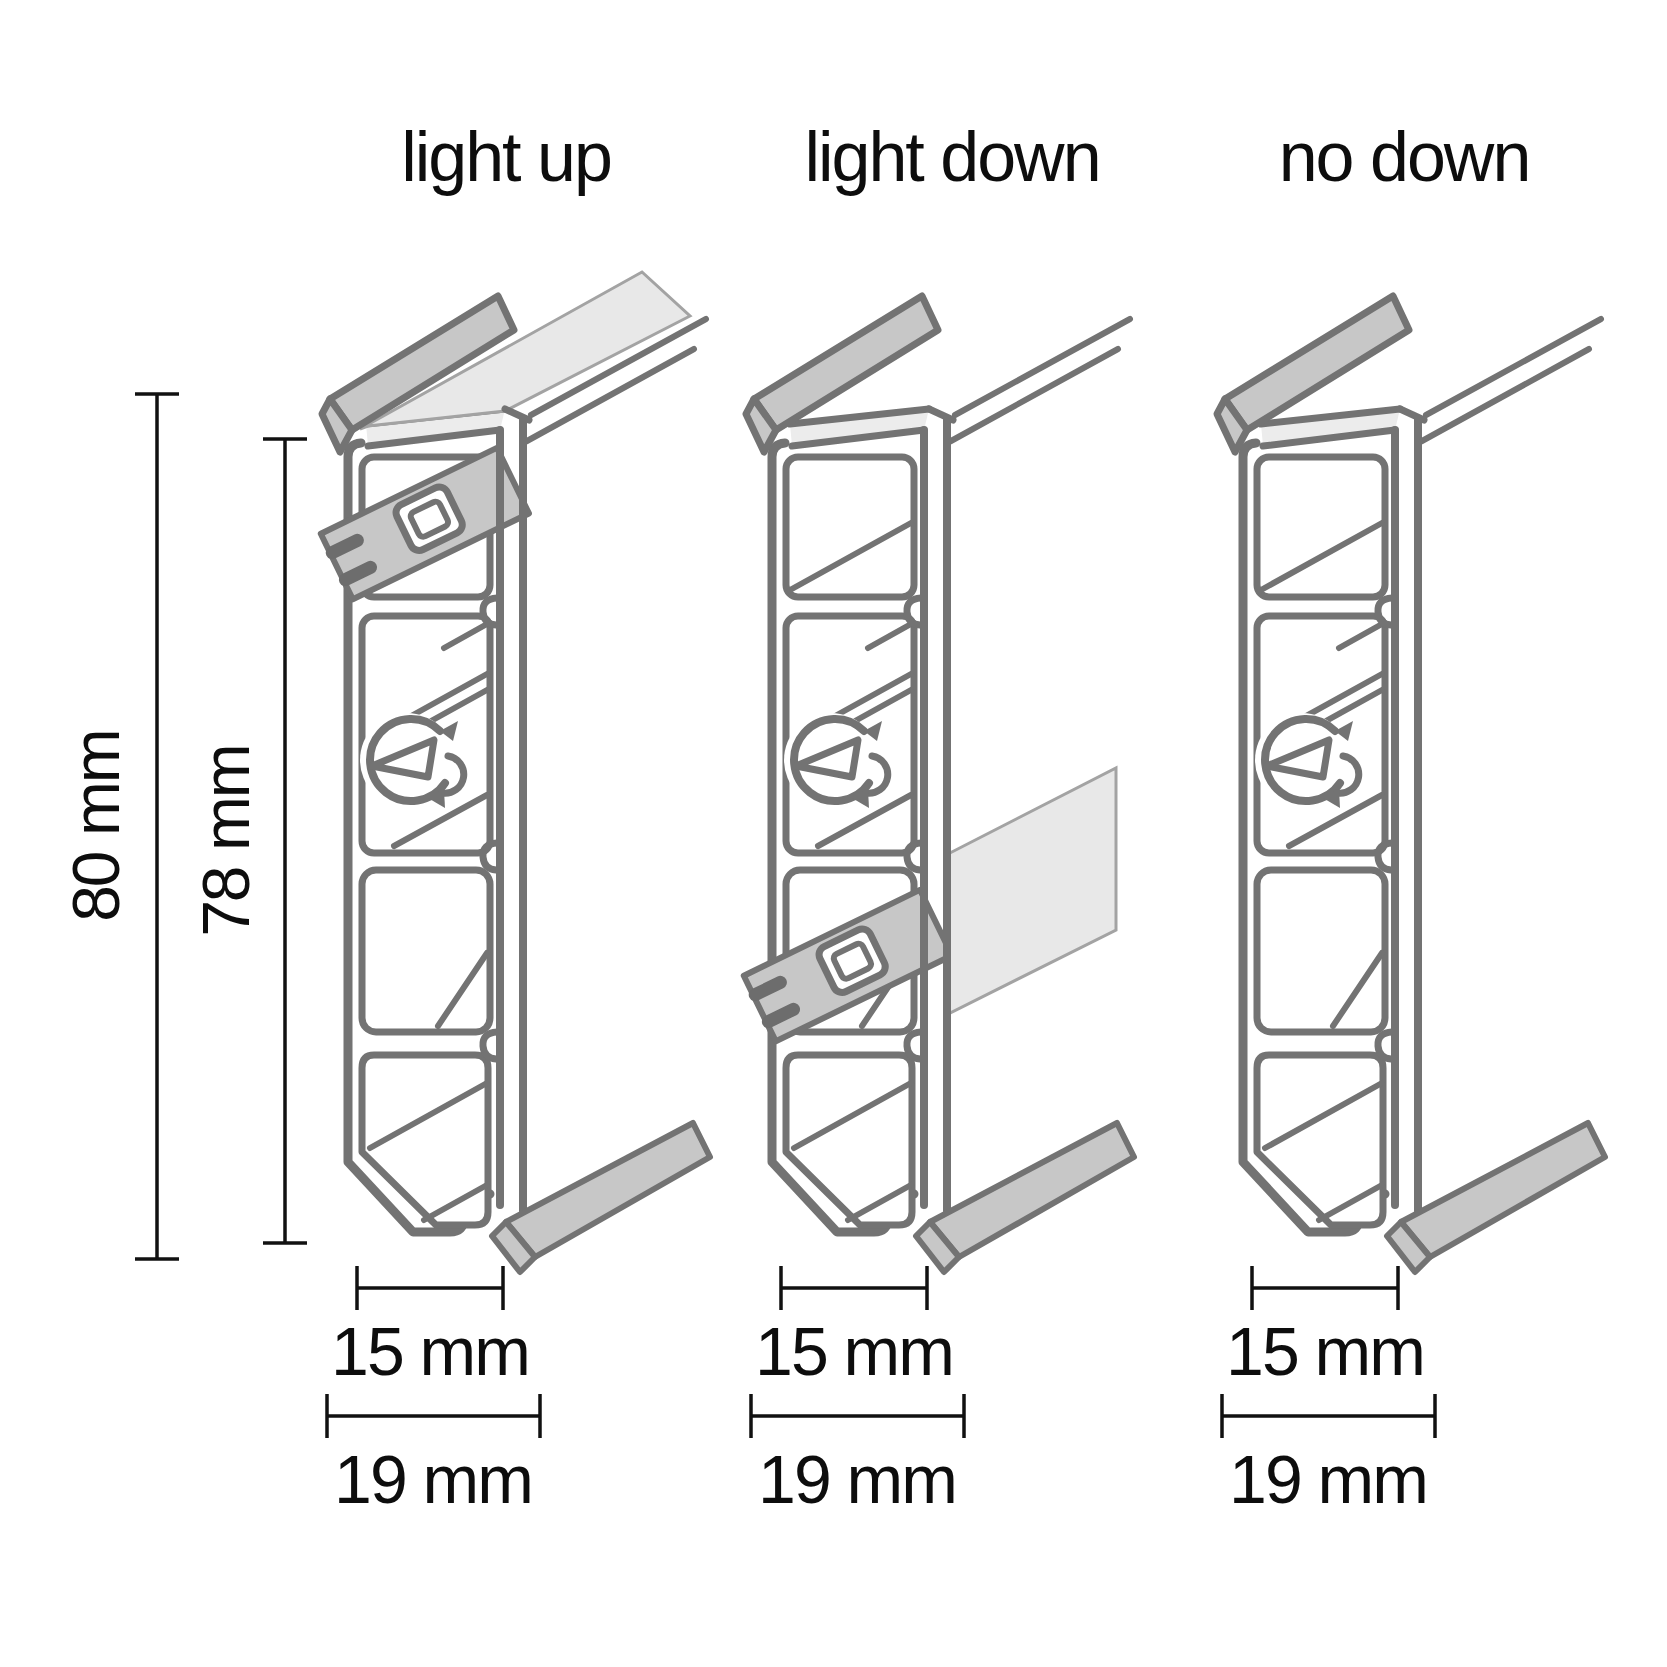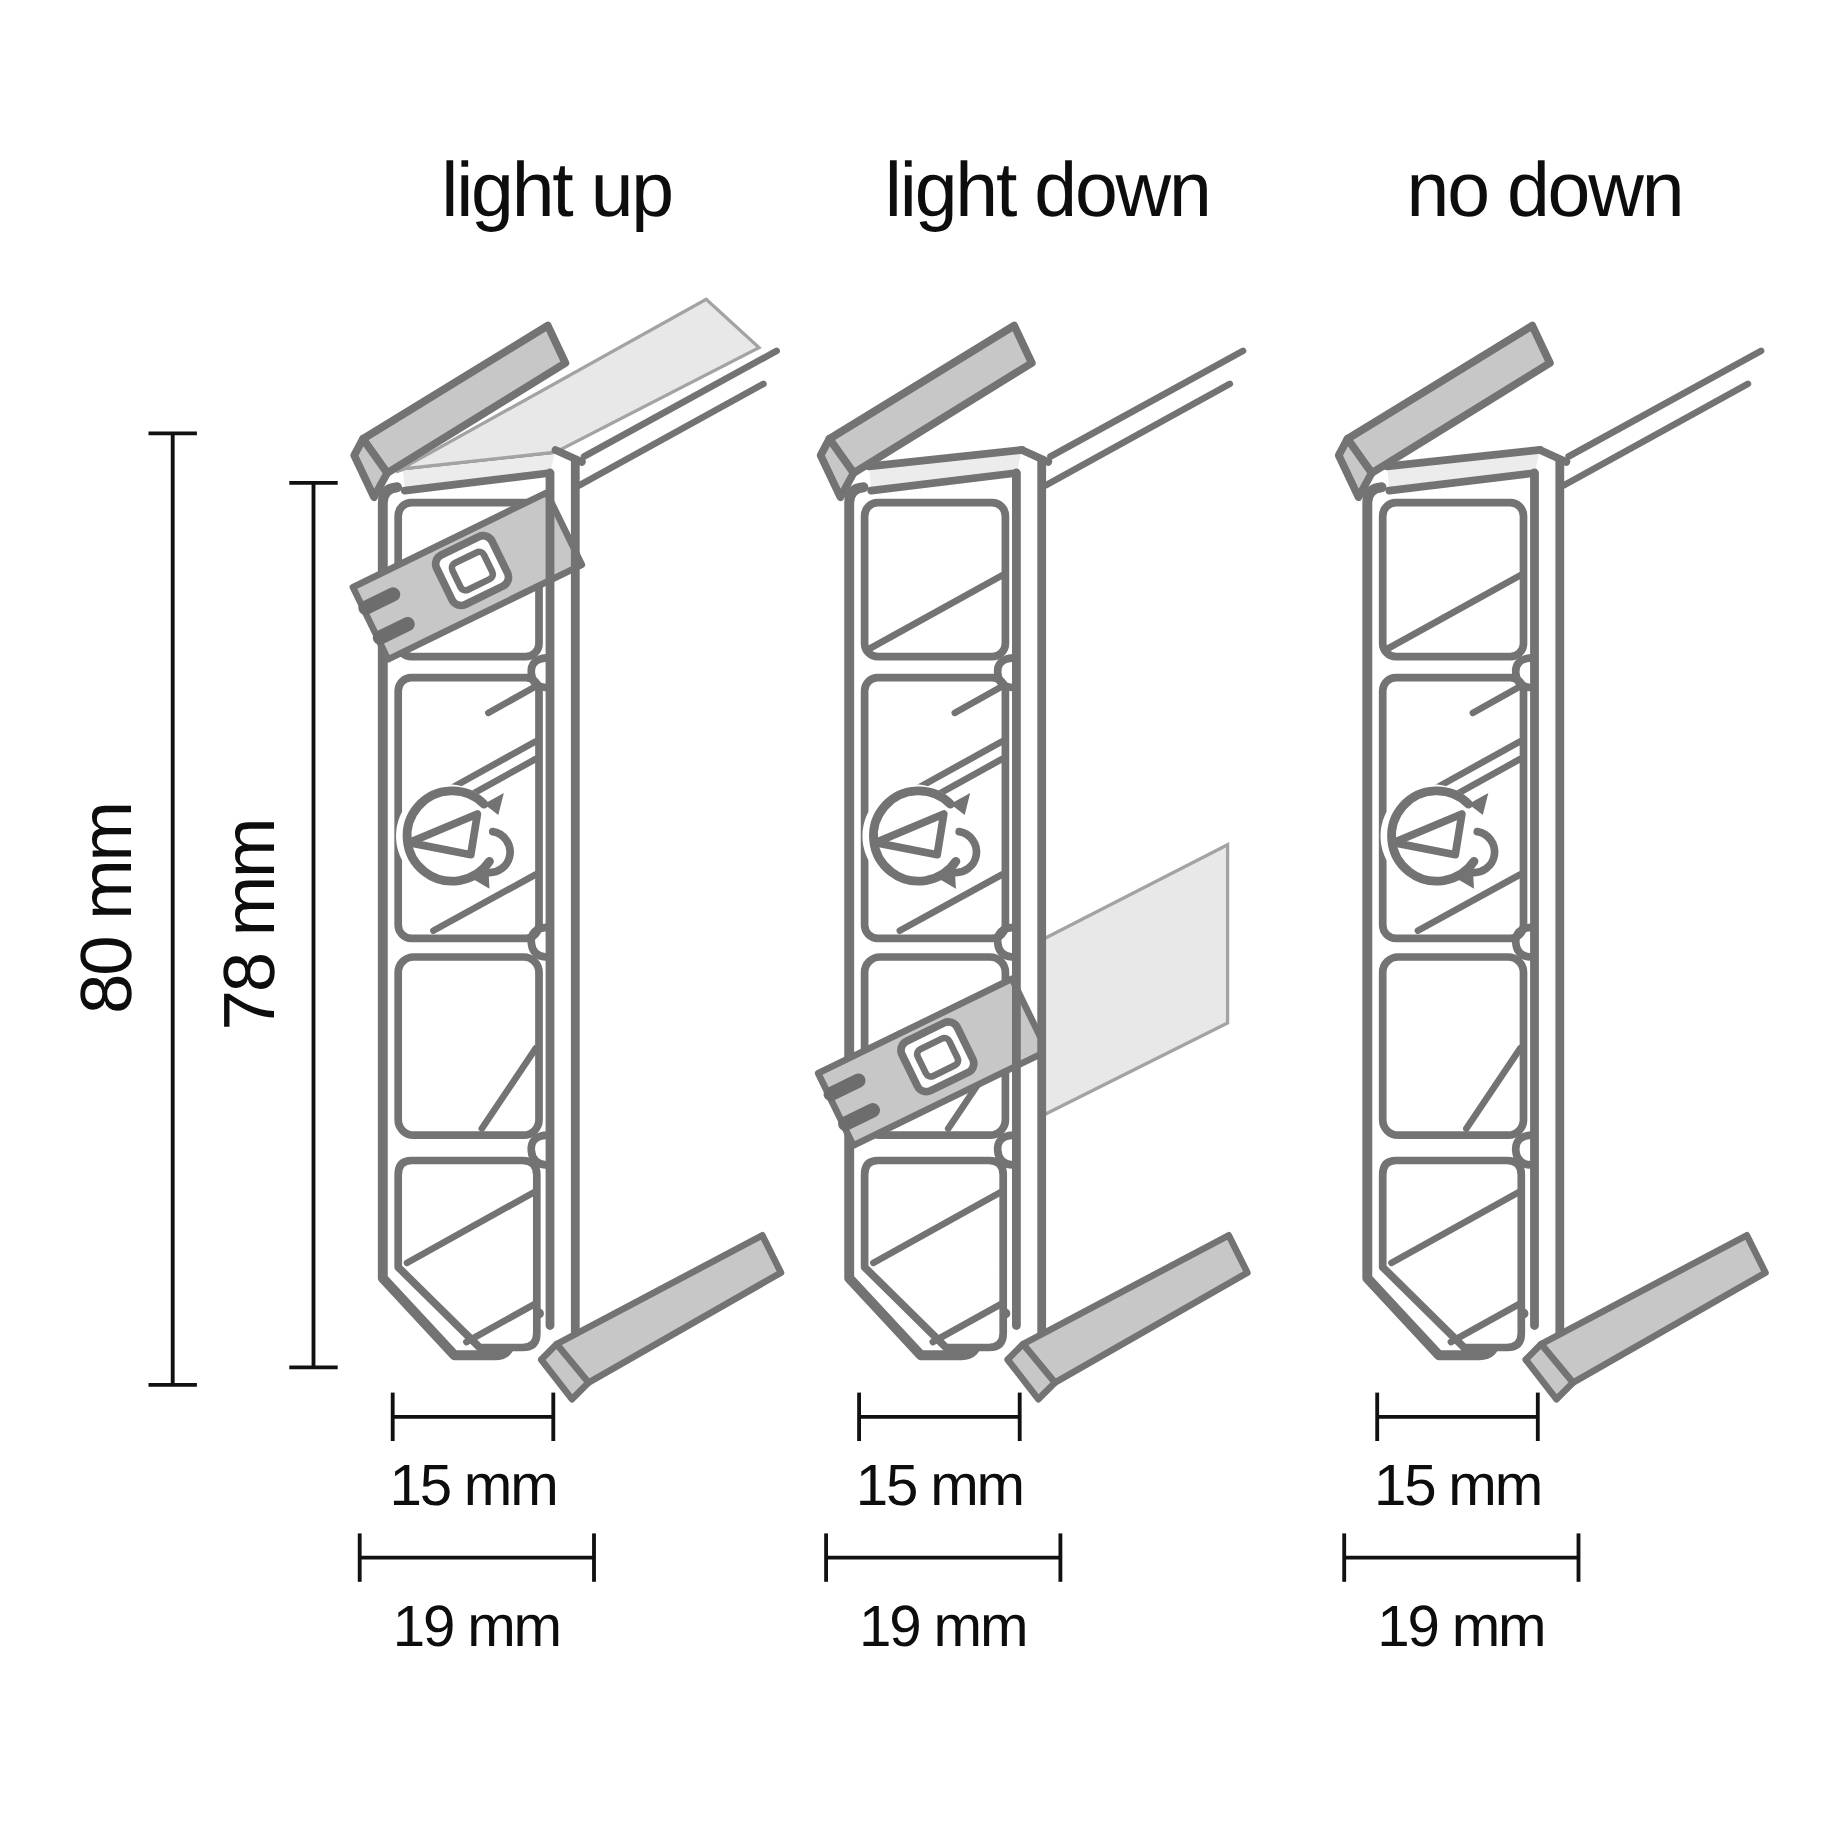--- a/index.html
+++ b/index.html
@@ -12,22 +12,22 @@
   }
   .stage svg{position:absolute;left:0;top:0;}
   .lbl{
     position:absolute;
     color:#0d0d0d;
     white-space:nowrap;
     transform:translate(-50%,-50%);
     letter-spacing:-2px;
     font-weight:400;
   }
-  .lbl.header{font-size:70px;margin-top:15px;}
-  .lbl.dim{font-size:53px;}
+  .lbl.header{font-size:70px;}
+  .lbl.dim{font-size:68px;}
   .lbl.side{font-size:66px;transform:translate(-50%,-50%) rotate(-90deg);}
 </style>
 </head>
 <body>
 
 <div class="stage">
 
   <svg width="1667" height="1667" viewBox="0 0 1667 1667">
     <defs>
 

